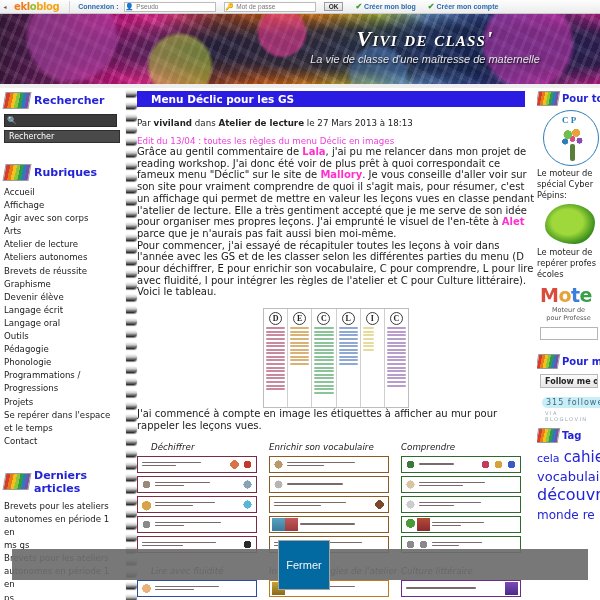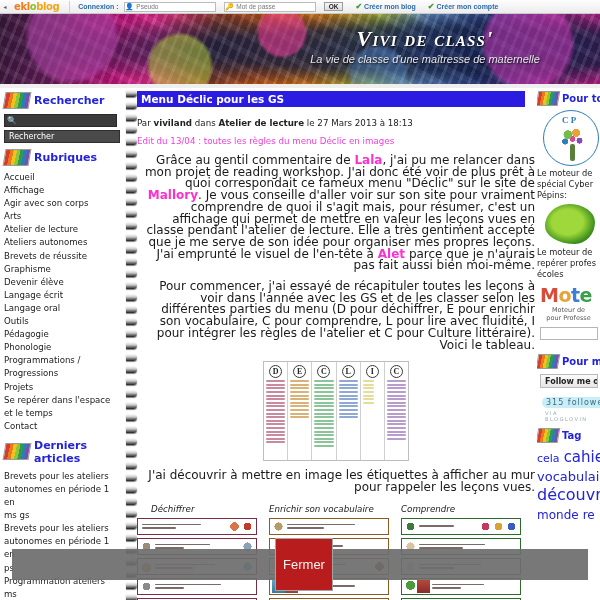--- a/index.html
+++ b/index.html
@@ -113,21 +113,21 @@
     background: #ffffff;
   }
 
   
   #leftbar {
     position: absolute; left: 0; top: 0;
     width: 124px; height: 512px;
     padding: 4px 4px 0 4px;
     font-family: "DejaVu Sans", sans-serif;
   }
-  .widget { margin-bottom: 6px; }
+  .widget { margin-bottom: 21px; }
   .widget-head {
     display: flex; align-items: center;
     margin-bottom: 5px;
   }
   .crayons {
     width: 26px; height: 17px; margin-right: 4px; flex: none;
     background:
       linear-gradient(92deg,
         #d93b2b 0 16%, #e87a1c 16% 30%, #f2c21a 30% 44%,
         #8cc63e 44% 58%, #2f9c4a 58% 72%, #2f79c0 72% 86%, #7b4fa8 86% 100%);
@@ -179,33 +179,33 @@
   
   #main {
     position: absolute; left: 137px; top: 0;
     width: 398px; height: 512px;
     font-family: "DejaVu Sans", sans-serif;
     color: #1a1a1a;
   }
   .post-title {
     background: #2a1ce0; color: #ffffff;
     font-weight: bold; font-size: 10.5px;
-    padding: 2px 4px; display: inline-block;
+    padding: 2px 14px; display: inline-block;
     min-width: 388px;
   }
   .post-meta {
     font-size: 8.7px; color: #222; margin-top: 11px;
   }
   .post-meta b { font-weight: bold; }
   .edit-line {
     font-size: 8.7px; color: #ef3ddb; margin-top: 8px;
   }
   .para {
-    font-size: 12px; line-height: 11.7px; margin-top: 9px;
-    text-align: right;
+    font-size: 10px; line-height: 11.7px; 
+    text-align: left;
   }
   .pink { color: #ff2fd0; font-weight: bold; }
   .cap { }
 
   
   .tbl-img {
     margin: 10px auto 0 auto;
     width: 146px; height: 100px;
     border: 1px solid #bdbdbd; background: #fff;
     display: flex; overflow: hidden;
@@ -323,22 +323,22 @@
     background: rgba(108,108,108,0.92);
     color: #f0f0f0; font-size: 9px;
     font-family: "Liberation Sans", sans-serif;
     display: flex; align-items: center; justify-content: center;
     padding: 0 8px; z-index: 40;
   }
   #cookie .ctext { text-align: center; line-height: 12px; flex: 1; }
   #cookie .clink { color: #e8928a; cursor: pointer; }
   #cookie .cbtn {
     flex: none; margin-left: 8px;
-    background: #b91c1c; border: 1px solid #a5a5a5;
-    color: #f5f5f5; font-size: 13px;
+    background: #0369a1; border: 1px solid #a5a5a5;
+    color: #f5f5f5; font-size: 11px;
     padding: 18px 7px; cursor: pointer;
   }
 </style>
 </head>
 <body>
 
 <div id="eklabar">
   <div class="ekl-arrow">◂</div>
   <div class="ekl-logo"><span class="a">ekl</span><span class="b">o</span><span class="c">blog</span></div>
   <div class="ekl-sep"></div>
@@ -590,21 +590,21 @@
         <div class="ln" style="background:#b79ccc"></div>
           <div class="ln" style="background:#b79ccc"></div>
         <div class="ln" style="background:#b79ccc"></div>
           <div class="ln" style="background:#b79ccc"></div>
         <div class="ln" style="background:#b79ccc"></div>
           <div class="ln" style="background:#b79ccc"></div>
         <div class="ln" style="background:#b79ccc"></div>
       </div>
     </div>
 
-    <div class="para">J'ai découvrir à mettre en image les étiquettes à afficher au mur pour rappeler les leçons vues.</div>
+    <div class="para">J'ai commencé à compte en image les étiquettes à afficher au mur pour rappeler les leçons vues.</div>
 
     
     <div class="etq-head">
       <span class="cap" style="width:132px;padding-left:14px">Déchiffrer</span>
       <span class="cap" style="width:132px">Enrichir son vocabulaire</span>
       <span class="cap" style="width:132px">Comprendre</span>
     </div>
 
     <div class="etq-grid">
       <div class="etq-col">

